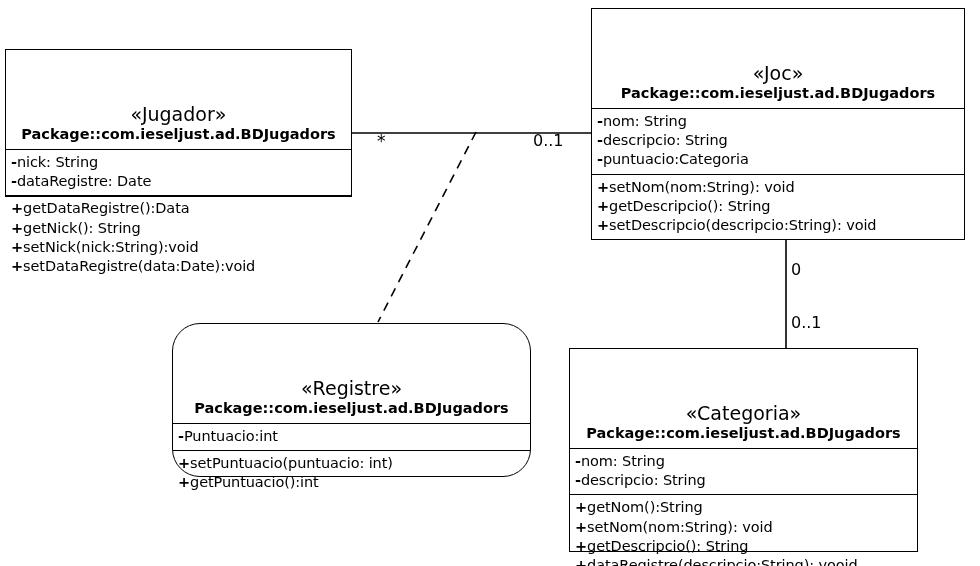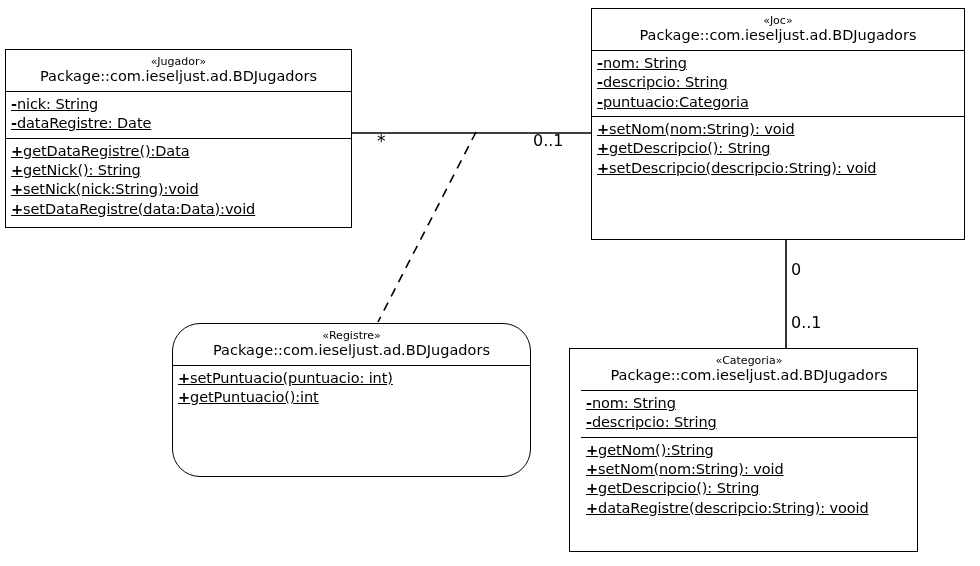--- a/index.html
+++ b/index.html
@@ -46,34 +46,35 @@
   }
 
   .uml-header {
     box-sizing: border-box;
     padding: 5px 6px 5px 6px;
     text-align: center;
     line-height: 1.22;
   }
   .uml-stereotype {
     display: block;
-    font-size: 11px;
+    font-size: 19px;
     white-space: nowrap;
+    margin-top: 48px;
   }
   .uml-package {
     display: block;
     font-size: 14.5px;
     white-space: nowrap;
+    font-weight: bold;
   }
 
   .uml-compartment {
     box-sizing: border-box;
     border-top: 1.6px solid #000000;
     padding: 3px 5px 4px 5px;
-    text-decoration: underline;
   }
   .uml-compartment.grow {
     flex: 1 1 auto;
   }
 
   .uml-member {
     font-size: 14.5px;
     line-height: 1.33;
     white-space: nowrap;
     letter-spacing: -0.1px;
@@ -109,34 +110,34 @@
   </svg>
 
   <div class="edge-label star" style="left:377px; top:133px;">*</div>
 
   <div class="edge-label" style="left:533px; top:133px;">0..1</div>
 
   <div class="edge-label" style="left:791px; top:262px;">0</div>
 
   <div class="edge-label" style="left:791px; top:315px;">0..1</div>
 
-  <div class="uml-class" style="left:5px; top:49px; width:347px; height:179px;">
+  <div class="uml-class" style="left:5px; top:49px; width:347px; height:148px;">
     <div class="uml-header">
       <span class="uml-stereotype">«Jugador»</span>
       <span class="uml-package">Package::com.ieseljust.ad.BDJugadors</span>
     </div>
     <div class="uml-compartment">
       <div class="uml-member"><span class="vis">-</span><span>nick: String</span></div>
       <div class="uml-member"><span class="vis">-</span><span>dataRegistre: Date</span></div>
     </div>
     <div class="uml-compartment grow">
       <div class="uml-member"><span class="vis">+</span><span>getDataRegistre():Data</span></div>
       <div class="uml-member"><span class="vis">+</span><span>getNick(): String</span></div>
       <div class="uml-member"><span class="vis">+</span><span>setNick(nick:String):void</span></div>
-      <div class="uml-member"><span class="vis">+</span><span>setDataRegistre(data:Data):void</span></div>
+      <div class="uml-member"><span class="vis">+</span><span>setDataRegistre(data:Date):void</span></div>
     </div>
   </div>
 
   <div class="uml-class" style="left:591px; top:8px; width:374px; height:232px;">
     <div class="uml-header">
       <span class="uml-stereotype">«Joc»</span>
       <span class="uml-package">Package::com.ieseljust.ad.BDJugadors</span>
     </div>
     <div class="uml-compartment">
       <div class="uml-member"><span class="vis">-</span><span>nom: String</span></div>
@@ -148,27 +149,30 @@
       <div class="uml-member"><span class="vis">+</span><span>getDescripcio(): String</span></div>
       <div class="uml-member"><span class="vis">+</span><span>setDescripcio(descripcio:String): void</span></div>
     </div>
   </div>
 
   <div class="uml-class" style="left:172px; top:323px; width:359px; height:154px;border-radius:28px;">
     <div class="uml-header">
       <span class="uml-stereotype">«Registre»</span>
       <span class="uml-package">Package::com.ieseljust.ad.BDJugadors</span>
     </div>
+    <div class="uml-compartment">
+      <div class="uml-member"><span class="vis">-</span><span>Puntuacio:int</span></div>
+    </div>
     <div class="uml-compartment grow">
       <div class="uml-member"><span class="vis">+</span><span>setPuntuacio(puntuacio: int)</span></div>
       <div class="uml-member"><span class="vis">+</span><span>getPuntuacio():int</span></div>
     </div>
   </div>
 
-  <div class="uml-class" style="left:569px; top:348px; width:349px; height:204px;padding-left:11px;">
+  <div class="uml-class" style="left:569px; top:348px; width:349px; height:204px;">
     <div class="uml-header">
       <span class="uml-stereotype">«Categoria»</span>
       <span class="uml-package">Package::com.ieseljust.ad.BDJugadors</span>
     </div>
     <div class="uml-compartment">
       <div class="uml-member"><span class="vis">-</span><span>nom: String</span></div>
       <div class="uml-member"><span class="vis">-</span><span>descripcio: String</span></div>
     </div>
     <div class="uml-compartment grow">
       <div class="uml-member"><span class="vis">+</span><span>getNom():String</span></div>

